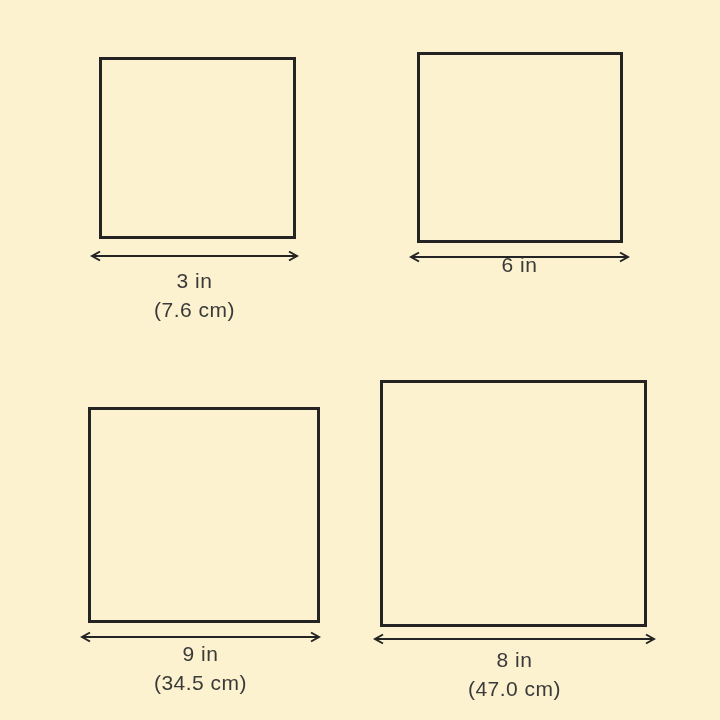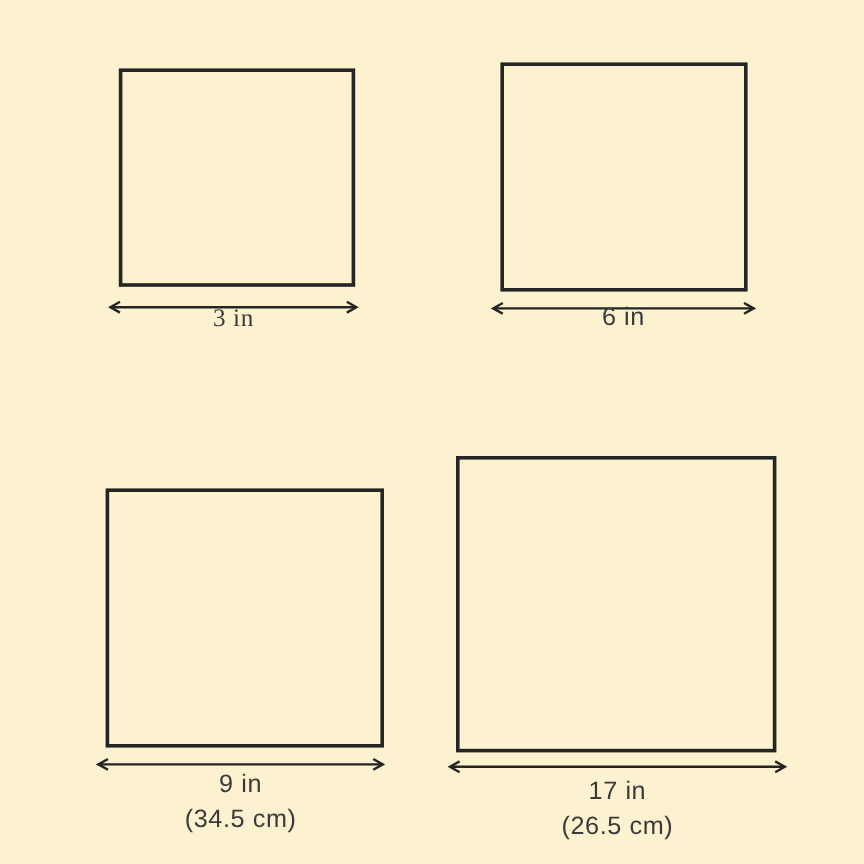--- a/index.html
+++ b/index.html
@@ -47,22 +47,23 @@
 <body>
 
 <div class="canvas">
 
   <div class="square" style="left:99px; top:57px; width:197px; height:182px;"></div>
   <svg class="arrow" style="left:90px; top:250px;" width="209" height="12" viewBox="0 0 209 12">
     <line x1="3" y1="6" x2="206" y2="6"></line>
     <polyline points="10,1.5 2,6 10,10.5"></polyline>
     <polyline points="199,1.5 207,6 199,10.5"></polyline>
   </svg>
-  <div class="label" style="left:90px; top:251px; width:209px;font-family:Liberation Serif, serif;">
+  <div class="label" style="left:90px; top:266px; width:209px;">
     <div>3 in</div>
+    <div>(7.6 cm)</div>
   </div>
 
   <div class="square" style="left:417px; top:52px; width:206px; height:191px;"></div>
   <svg class="arrow" style="left:409px; top:251px;" width="221" height="12" viewBox="0 0 221 12">
     <line x1="3" y1="6" x2="218" y2="6"></line>
     <polyline points="10,1.5 2,6 10,10.5"></polyline>
     <polyline points="211,1.5 219,6 211,10.5"></polyline>
   </svg>
   <div class="label" style="left:409px; top:250px; width:221px;">
     <div>6 in</div>
@@ -79,17 +80,17 @@
     <div>(34.5 cm)</div>
   </div>
 
   <div class="square" style="left:380px; top:380px; width:267px; height:247px;"></div>
   <svg class="arrow" style="left:373px; top:633px;" width="283" height="12" viewBox="0 0 283 12">
     <line x1="3" y1="6" x2="280" y2="6"></line>
     <polyline points="10,1.5 2,6 10,10.5"></polyline>
     <polyline points="273,1.5 281,6 273,10.5"></polyline>
   </svg>
   <div class="label" style="left:373px; top:645px; width:283px;">
-    <div>17 in</div>
-    <div>(26.5 cm)</div>
+    <div>8 in</div>
+    <div>(47.0 cm)</div>
   </div>
 
 </div>
 
 </body></html>

